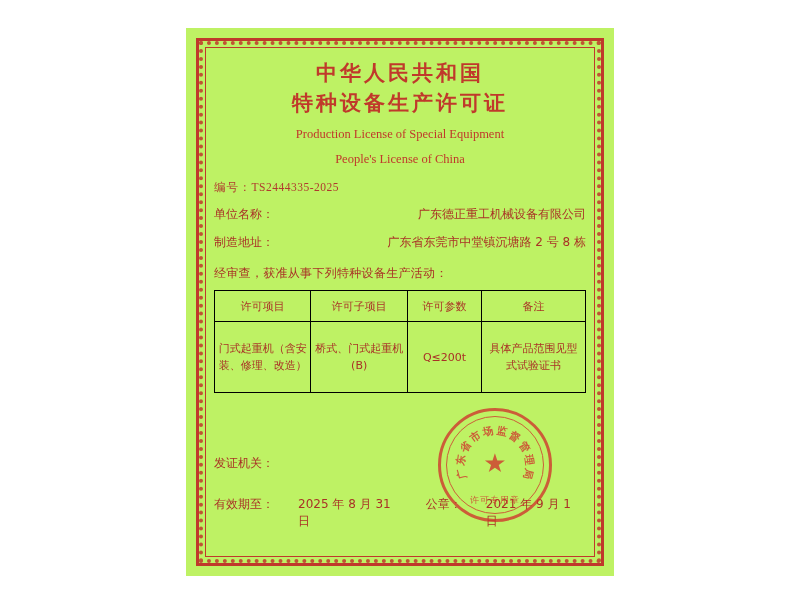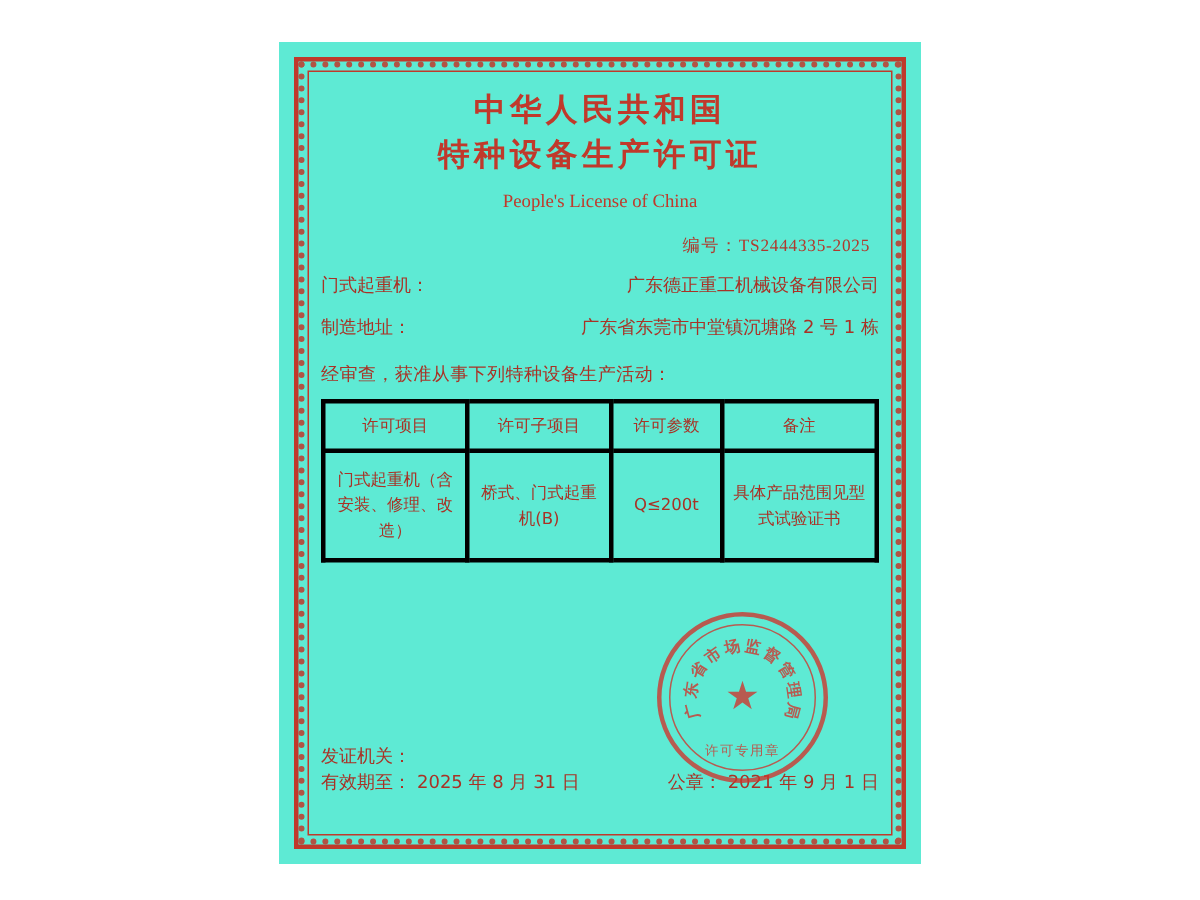--- a/index.html
+++ b/index.html
@@ -17,21 +17,21 @@
     background: #ffffff;
     overflow: hidden;
   }
   
   .certificate {
     position: absolute;
     left: 186px;
     top: 28px;
     width: 428px;
     height: 548px;
-    background: #5eead4;
+    background: #bef264;
     box-sizing: border-box;
     text-decoration: underline;
   }
   
   .frame-outer {
     position: absolute;
     left: 10px;
     top: 10px;
     right: 10px;
     bottom: 10px;
@@ -76,21 +76,20 @@
   .title-en {
     text-align: center;
     color: #c0392b;
     font-size: 12.5px;
     line-height: 1.5;
     margin-top: 6px;
     font-family: "Liberation Serif", serif;
   }
   .serial-row {
     margin-top: 12px;
-    text-align: right;
     padding-right: 6px;
     font-size: 11.5px;
     color: #b03a2e;
     font-family: "DejaVu Sans", sans-serif;
   }
   .serial-row .sn-label { letter-spacing: 1px; }
   .serial-row .sn-value { font-family: "Liberation Serif", serif; letter-spacing: 0.5px; }
 
   .field-row {
     display: flex;
@@ -118,21 +117,21 @@
     font-family: "DejaVu Sans", sans-serif;
     letter-spacing: 0.3px;
   }
   table.lic {
     margin-top: 8px;
     width: 100%;
     border-collapse: collapse;
     table-layout: fixed;
   }
   table.lic th, table.lic td {
-    border: 3px solid #000000;
+    border: 1px solid #000000;
     color: #a93226;
     font-size: 11px;
     text-align: center;
     vertical-align: middle;
     padding: 4px 3px;
     line-height: 1.55;
     font-family: "DejaVu Sans", sans-serif;
     margin-left: 45px;
   }
   table.lic th { font-weight: normal; height: 22px; }
@@ -147,21 +146,22 @@
     left: 0;
     right: 0;
     bottom: 18px;
   }
   .footer-row {
     display: flex;
     align-items: baseline;
     font-size: 12px;
     color: #a93226;
     font-family: "DejaVu Sans", sans-serif;
-    margin-top: 0;
+    margin-top: 24px;
+    gap: 20px;
   }
   .footer-row .fl { white-space: pre; }
   .footer-row .fv { padding-left: 4px; }
   .footer-row .right {
     margin-left: auto;
     white-space: pre;
   }
   
   .seal {
     position: absolute;
@@ -219,33 +219,34 @@
 <div id="page">
   <div class="certificate">
     <div class="frame-outer"></div>
     <div class="frame-pattern"></div>
     <div class="frame-inner"></div>
 
     <div class="content">
 
       <div class="title-cn">中华人民共和国</div>
       <div class="title-cn">特种设备生产许可证</div>
+      <div class="title-en">Production License of Special Equipment</div>
       <div class="title-en">People's License of China</div>
 
       <div class="serial-row">
         <span class="sn-label">编号：</span><span class="sn-value">TS2444335-2025</span>
       </div>
 
       <div class="field-row">
-        <span class="field-label">门式起重机：</span>
+        <span class="field-label">单位名称：</span>
         <span class="field-value">广东德正重工机械设备有限公司</span>
       </div>
       <div class="field-row">
         <span class="field-label">制造地址：</span>
-        <span class="field-value">广东省东莞市中堂镇沉塘路 2 号 1 栋</span>
+        <span class="field-value">广东省东莞市中堂镇沉塘路 2 号 8 栋</span>
       </div>
 
       <div class="statement">经审查，获准从事下列特种设备生产活动：</div>
 
       <table class="lic">
         <colgroup>
             <col class="c1">
             <col class="c2">
             <col class="c3">
             <col class="c4">

